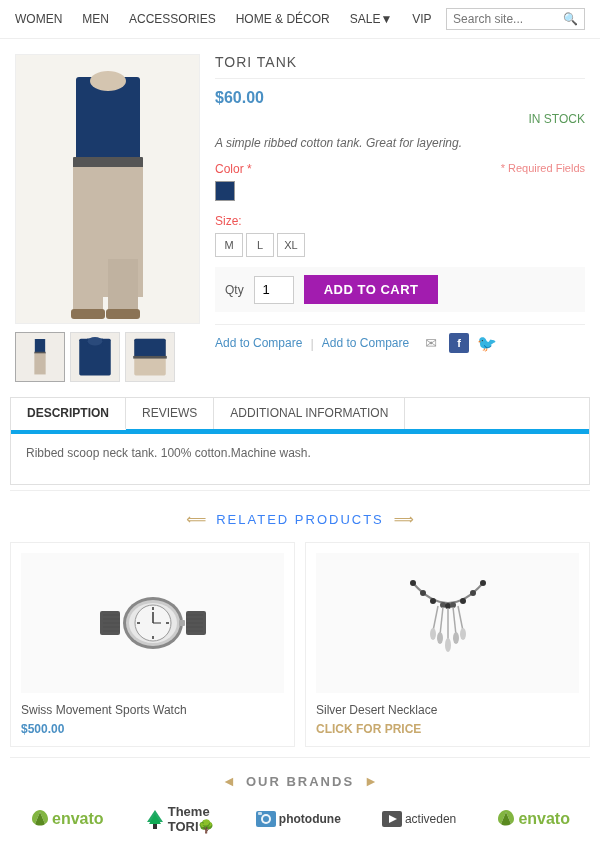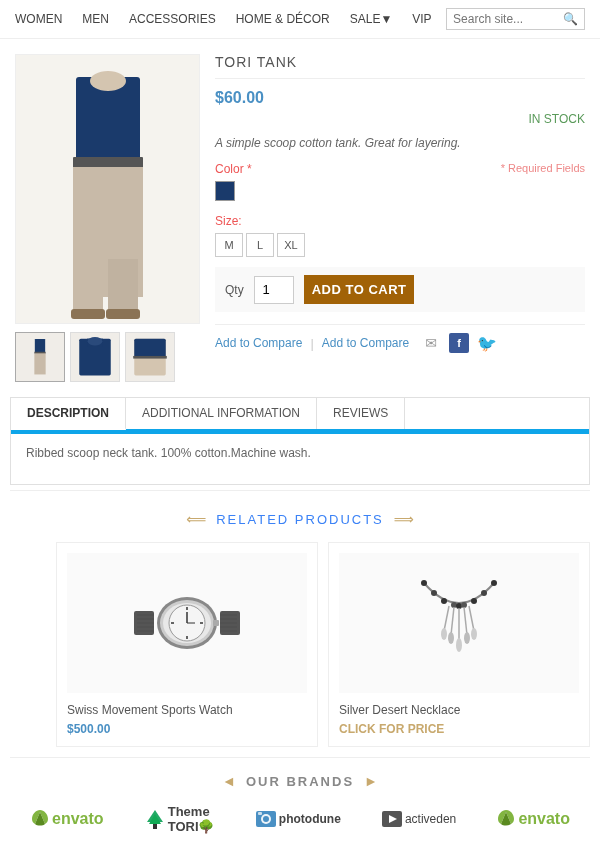--- a/index.html
+++ b/index.html
@@ -30,41 +30,41 @@
     .required-note { font-size: 11px; color: #e88; float: right; }
     .option-row { margin-bottom: 10px; clear: both; }
     .option-label { font-size: 12px; color: #555; margin-bottom: 5px; }
     .option-label span { color: #e55; }
     .color-swatch { width: 20px; height: 20px; background: #1a3a6b; border: 1px solid #999; cursor: pointer; display: inline-block; }
     .size-options { display: flex; gap: 3px; }
     .size-btn { width: 28px; height: 24px; border: 1px solid #ccc; background: #fff; font-size: 11px; cursor: pointer; display: flex; align-items: center; justify-content: center; color: #555; }
     .qty-row { display: flex; align-items: center; gap: 10px; margin-bottom: 12px; background: #f9f9f9; padding: 8px 10px; }
     .qty-label { font-size: 12px; color: #555; }
     .qty-input { width: 40px; height: 28px; border: 1px solid #ccc; text-align: center; font-size: 13px; }
-    .add-to-cart-btn { background: #a16207; color: #fff; border: none; padding: 7px 8px; font-size: 13px; cursor: pointer; font-weight: bold; letter-spacing: 0.5px; }
+    .add-to-cart-btn { background: #a21caf; color: #fff; border: none; padding: 7px 20px; font-size: 13px; cursor: pointer; font-weight: bold; letter-spacing: 0.5px; }
     .social-row { display: flex; align-items: center; gap: 8px; padding-top: 8px; border-top: 1px solid #eee; }
     .social-link { font-size: 12px; color: #4a90c4; cursor: pointer; }
     .social-divider { color: #ccc; }
     .social-icon { width: 20px; height: 20px; display: inline-flex; align-items: center; justify-content: center; cursor: pointer; }
     .facebook-icon { background: #3b5998; color: #fff; font-size: 11px; font-weight: bold; border-radius: 2px; }
     .twitter-icon { color: #1da1f2; font-size: 16px; }
 
     
     .tabs-section { border: 1px solid #e0e0e0; margin: 0 10px; }
     .tabs-header { display: flex; border-bottom: 5px solid #0ea5e9; }
     .tab { padding: 8px 16px; font-size: 12px; color: #555; cursor: pointer; border-right: 1px solid #e0e0e0; text-transform: uppercase; }
     .tab-active { background: #fff; color: #333; font-weight: bold; border-bottom: 2px solid #fff; margin-bottom: -1px; }
     .tab-content { padding: 12px 15px; font-size: 12px; color: #666; min-height: 50px; }
 
     
     .related-section { margin: 20px 0 10px; }
     .related-header { display: flex; align-items: center; justify-content: center; gap: 10px; margin-bottom: 15px; }
     .related-title { font-size: 13px; color: #3b82f6; text-transform: uppercase; letter-spacing: 2px; }
     .related-deco { color: #c8a96e; font-size: 14px; }
-    .related-products { display: flex; gap: 10px; padding: 0 10px; margin-left: 46px; }
+    .related-products { display: flex; gap: 10px; padding: 0 10px; }
     .product-card { flex: 1; border: 1px solid #eee; padding: 10px; }
     .product-card-image { height: 140px; display: flex; align-items: center; justify-content: center; background: #fafafa; margin-bottom: 10px; }
     .product-card-name { font-size: 12px; color: #555; margin-bottom: 5px; }
     .product-card-price { font-size: 12px; color: #4a90c4; font-weight: bold; }
     .click-for-price { font-size: 12px; color: #c8a96e; font-weight: bold; text-transform: uppercase; cursor: pointer; }
 
     
     .brands-section { margin: 15px 0; }
     .brands-header { display: flex; align-items: center; justify-content: center; gap: 10px; margin-bottom: 15px; }
     .brands-title { font-size: 13px; color: #888; text-transform: uppercase; letter-spacing: 2px; font-weight: bold; }
@@ -148,21 +148,21 @@
           <rect x="8" y="38" width="64" height="5" fill="#555"></rect>
         </svg>
       </div>
     </div>
   </div>
 
   <div class="product-details">
     <div class="product-name">TORI TANK</div>
     <div class="product-price">$60.00</div>
     <div class="in-stock">IN STOCK</div>
-    <div class="product-desc">A simple scoop cotton tank. Great for layering.</div>
+    <div class="product-desc">A simple ribbed cotton tank. Great for layering.</div>
 
     <div class="option-row">
       <span class="required-note">* Required Fields</span>
       <div class="option-label">
         <span>Color</span>
         <span style="color:#e55;"> *</span>
       </div>
       <div class="color-swatch" title="Navy Blue"></div>
     </div>
 
@@ -193,22 +193,22 @@
       </span>
       <span class="social-icon facebook-icon">f</span>
       <span class="social-icon twitter-icon">🐦</span>
     </div>
   </div>
 </div>
 
 <div class="tabs-section">
   <div class="tabs-header">
     <div class="tab tab-active">DESCRIPTION</div>
+    <div class="tab">REVIEWS</div>
     <div class="tab">ADDITIONAL INFORMATION</div>
-    <div class="tab">REVIEWS</div>
   </div>
   <div class="tab-content">Ribbed scoop neck tank. 100% cotton.Machine wash.</div>
 </div>
 
 <hr class="divider-line">
 
 <div class="related-section">
   <div class="related-header">
     <span class="related-deco">⟸</span>
     <span class="related-title">RELATED PRODUCTS</span>

